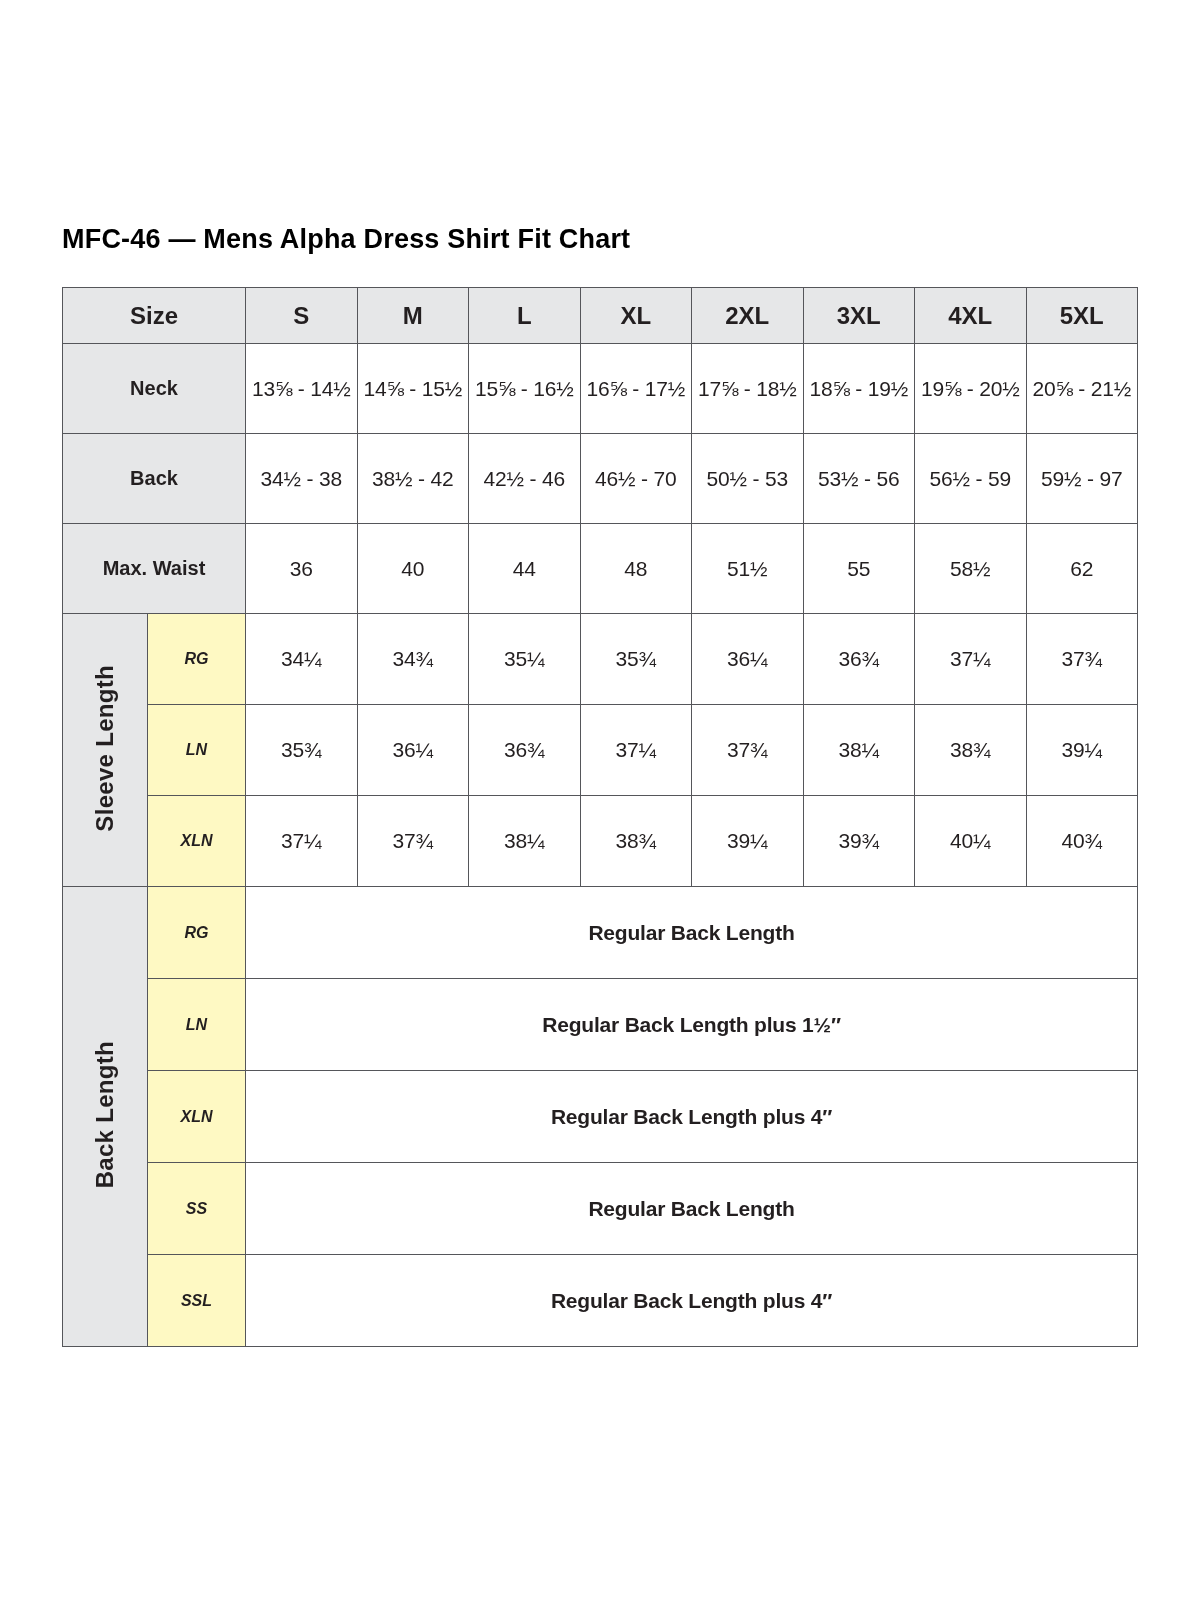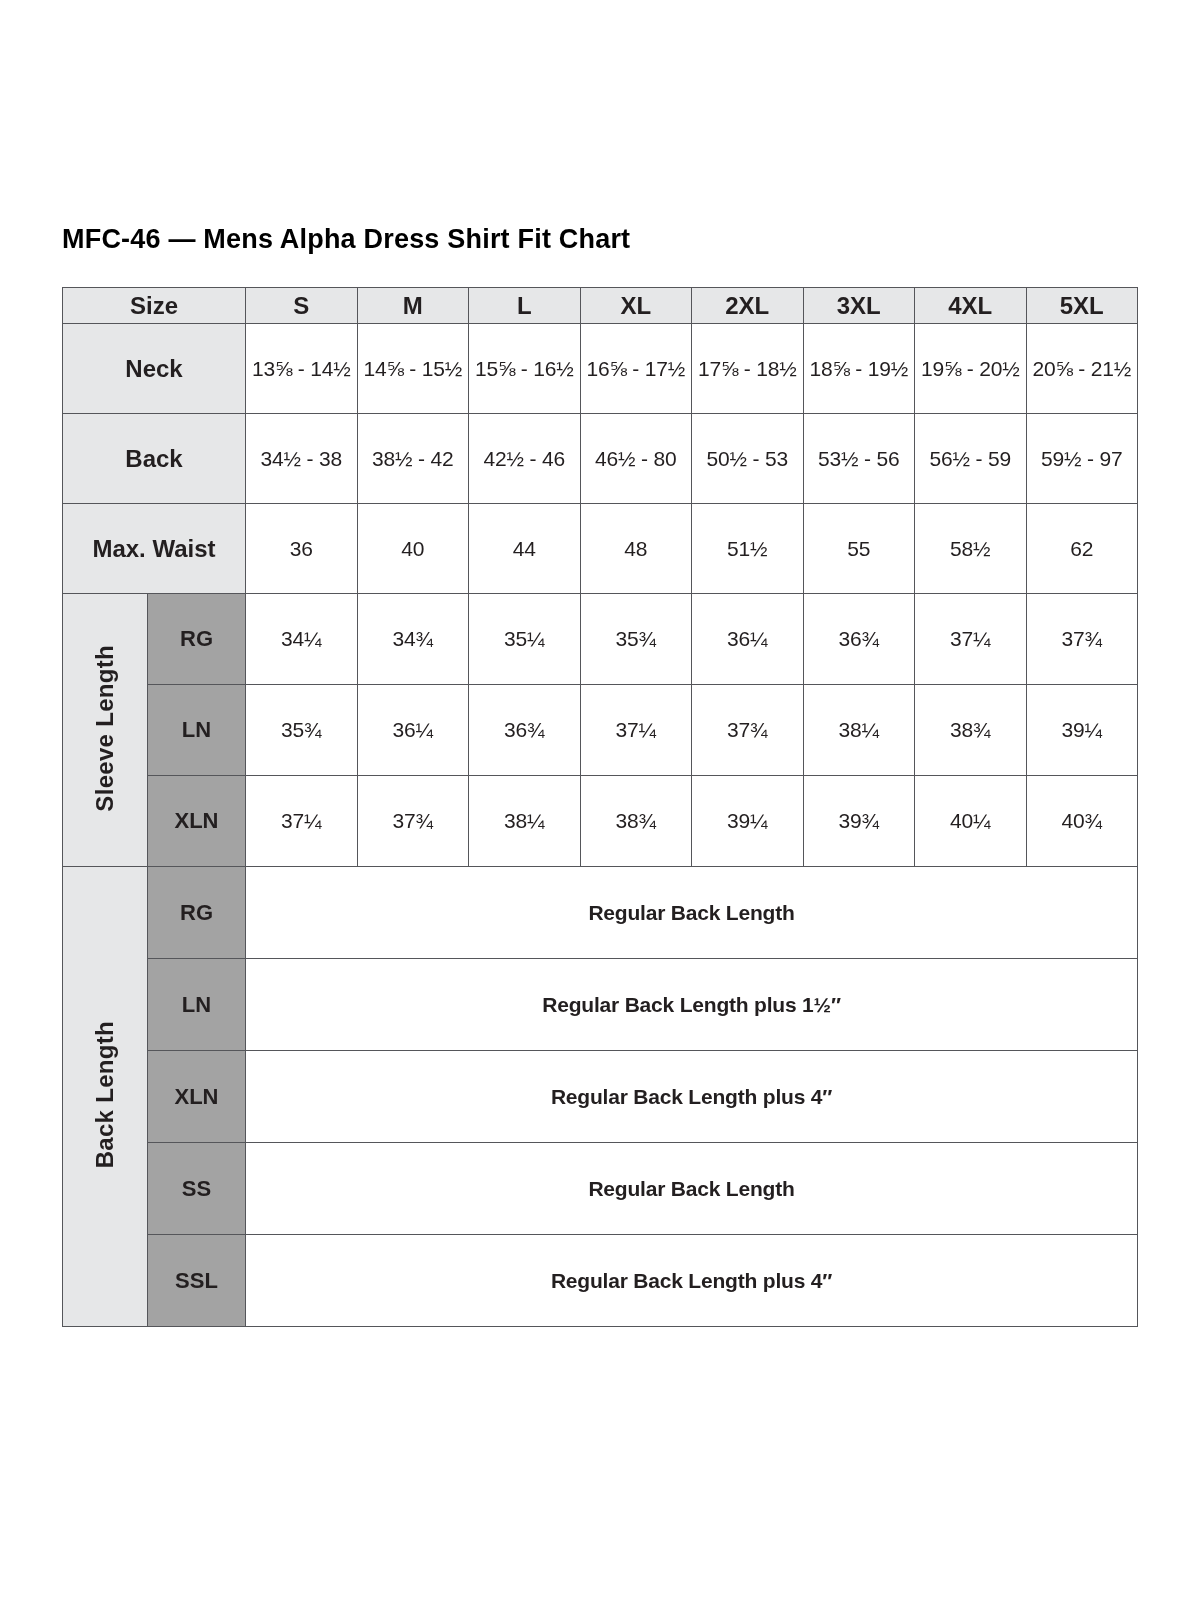--- a/index.html
+++ b/index.html
@@ -28,38 +28,39 @@
     width: 1076px;
     border-collapse: collapse;
     table-layout: fixed;
   }
   .fit-table th, .fit-table td {
     border: 1px solid #55565a;
     text-align: center;
     vertical-align: middle;
     padding: 0 4px;
   }
-  tr.r-header  { height: 36px; }
+  tr.r-header  { height: 56px; }
   tr.r-measure { height: 90px; }
   tr.r-sleeve  { height: 91px; }
   tr.r-back    { height: 92px; }
   .hdr {
     background: #e6e7e8;
     font-size: 24px;
     font-weight: bold;
   }
   .rowlabel {
     background: #e6e7e8;
-    font-size: 24px;
+    font-size: 20px;
     font-weight: bold;
   }
   .sublabel {
-    background: #a3a3a3;
-    font-size: 22px;
-    font-weight: bold;
+    background: #fef9c3;
+    font-size: 16px;
+    font-weight: bold;
+    font-style: italic;
   }
   .vcell { background: #e6e7e8; }
   .vcell .vtext {
     display: inline-block;
     writing-mode: vertical-rl;
     transform: rotate(180deg);
     font-size: 24px;
     font-weight: bold;
     letter-spacing: 0.3px;
   }
@@ -110,21 +111,21 @@
       <td class="val">18⅝ - 19½</td>
       <td class="val">19⅝ - 20½</td>
       <td class="val">20⅝ - 21½</td>
     </tr>
 
     <tr class="r-measure">
       <th colspan="2" class="rowlabel">Back</th>
       <td class="val">34½ - 38</td>
       <td class="val">38½ - 42</td>
       <td class="val">42½ - 46</td>
-      <td class="val">46½ - 80</td>
+      <td class="val">46½ - 70</td>
       <td class="val">50½ - 53</td>
       <td class="val">53½ - 56</td>
       <td class="val">56½ - 59</td>
       <td class="val">59½ - 97</td>
     </tr>
 
     <tr class="r-measure">
       <th colspan="2" class="rowlabel">Max. Waist</th>
       <td class="val">36</td>
       <td class="val">40</td>

